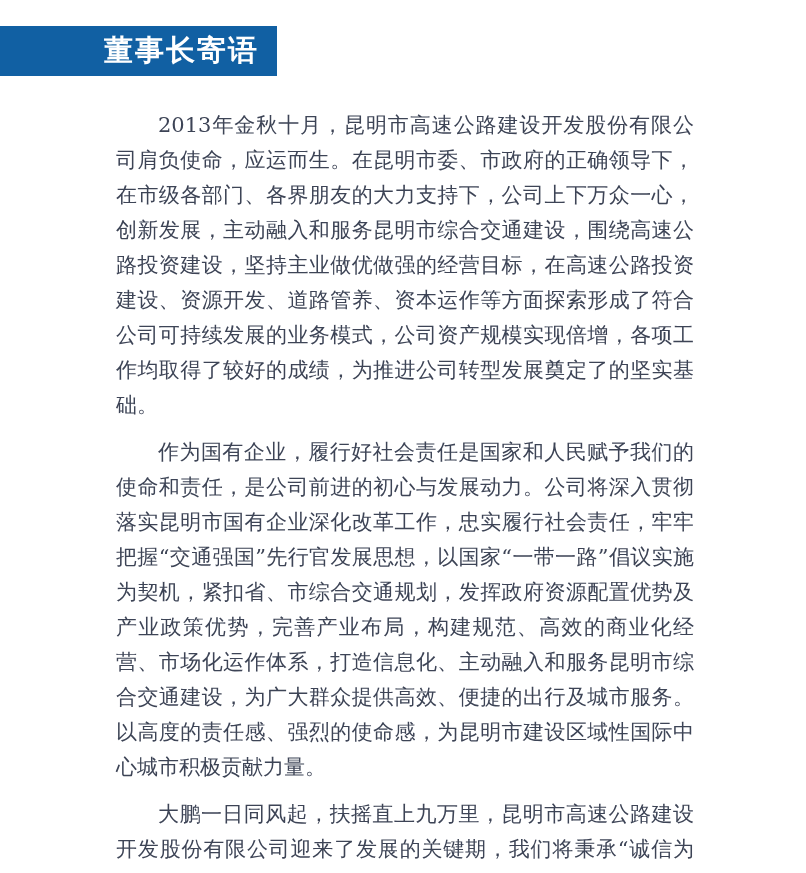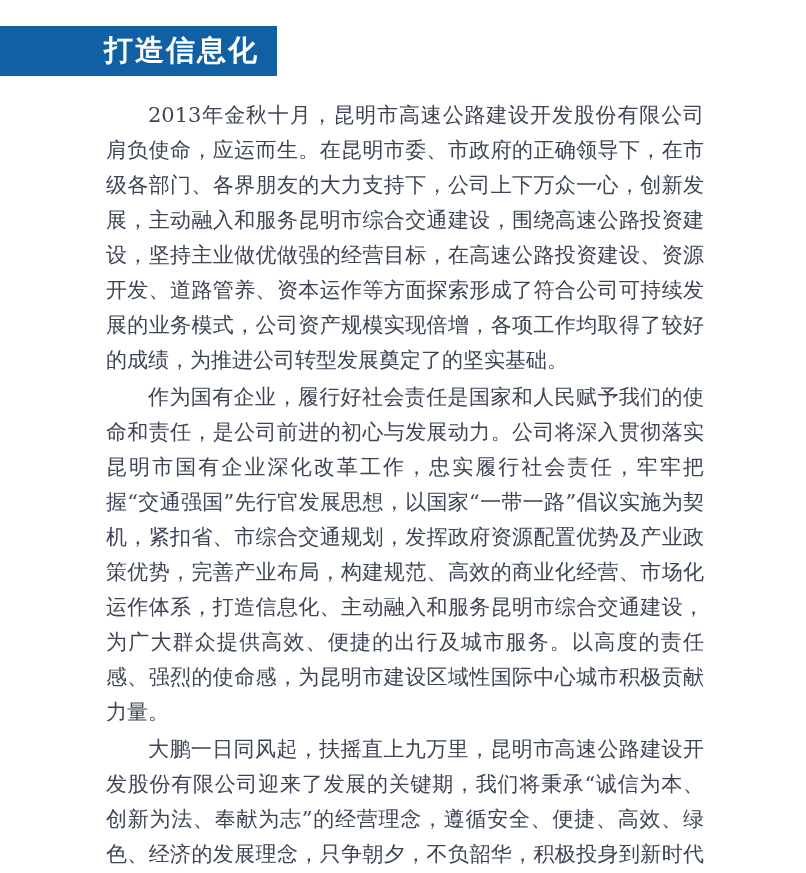--- a/index.html
+++ b/index.html
@@ -41,32 +41,32 @@
     left: 104px;
     top: 96px;
     width: 602px;
     color: #3d4456;
     font-size: 21px;
     line-height: 35px;
     text-align: justify;
     text-justify: inter-ideograph;
   }
   .content p {
-    margin: 2px;
+    margin: 12px;
     padding: 0;
     text-indent: 2em;
   }
 </style>
 </head>
 <body>
 
 <div class="page">
 
   <div class="banner">
-    <span class="banner-title">打造信息化</span>
+    <span class="banner-title">董事长寄语</span>
   </div>
 
   <div class="content">
     <p>2013年金秋十月，昆明市高速公路建设开发股份有限公司肩负使命，应运而生。在昆明市委、市政府的正确领导下，在市级各部门、各界朋友的大力支持下，公司上下万众一心，创新发展，主动融入和服务昆明市综合交通建设，围绕高速公路投资建设，坚持主业做优做强的经营目标，在高速公路投资建设、资源开发、道路管养、资本运作等方面探索形成了符合公司可持续发展的业务模式，公司资产规模实现倍增，各项工作均取得了较好的成绩，为推进公司转型发展奠定了的坚实基础。</p>
     <p>作为国有企业，履行好社会责任是国家和人民赋予我们的使命和责任，是公司前进的初心与发展动力。公司将深入贯彻落实昆明市国有企业深化改革工作，忠实履行社会责任，牢牢把握“交通强国”先行官发展思想，以国家“一带一路”倡议实施为契机，紧扣省、市综合交通规划，发挥政府资源配置优势及产业政策优势，完善产业布局，构建规范、高效的商业化经营、市场化运作体系，打造信息化、主动融入和服务昆明市综合交通建设，为广大群众提供高效、便捷的出行及城市服务。以高度的责任感、强烈的使命感，为昆明市建设区域性国际中心城市积极贡献力量。</p>
     <p>大鹏一日同风起，扶摇直上九万里，昆明市高速公路建设开发股份有限公司迎来了发展的关键期，我们将秉承“诚信为本、创新为法、奉献为志”的经营理念，遵循安全、便捷、高效、绿色、经济的发展理念，只争朝夕，不负韶华，积极投身到新时代大发展、大交通的现代化综合交通建设中，实现公司高质量发展！</p>
   </div>
 
 </div>
 

